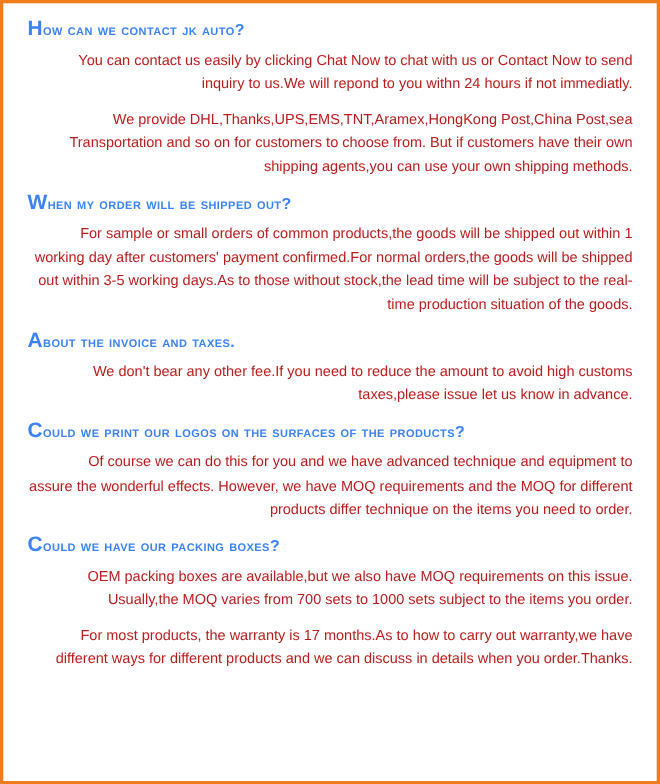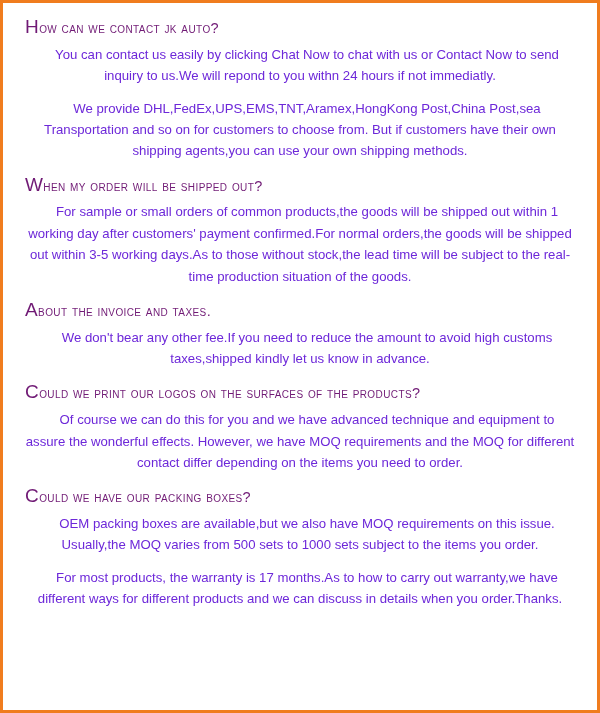--- a/index.html
+++ b/index.html
@@ -18,78 +18,78 @@
     width: 600px;
     height: 713px;
     border: 3px solid #f07c1e;
     background: #ffffff;
     padding: 10px 22px 0 22px;
   }
   .faq-block {
     margin: 0 0 4px 0;
   }
   .faq-question {
-    color: #701a75;
-    font-weight: normal;
+    color: #3b82f6;
+    font-weight: bold;
     font-size: 14.5px;
     letter-spacing: 0.4px;
     font-variant: small-caps;
     text-transform: none;
     margin: 0 0 5px 0;
     line-height: 1.25;
   }
   .faq-question .cap {
     font-size: 19px;
     font-variant: normal;
   }
   .faq-question .rest {
     font-variant: small-caps;
     text-transform: lowercase;
   }
   .faq-answer {
-    color: #6d28d9;
+    color: #b91c1c;
     font-size: 13.2px;
     line-height: 1.62;
     margin: 0 0 11px 0;
     text-indent: 14px;
-    text-align: center;
+    text-align: right;
   }
   .b1 { margin-top: 2px; }
 </style>
 </head>
 <body>
 
 <div class="page">
 
   <div class="faq-block b1">
     <p class="faq-question"><span class="cap">H</span><span class="rest">ow can we contact JK Auto?</span></p>
     <p class="faq-answer">You can contact us easily by clicking Chat Now to chat with us or Contact Now to send inquiry to us.We will repond to you withn 24 hours if not immediatly.</p>
   </div>
 
   <div class="faq-block">
-    <p class="faq-answer">We provide DHL,FedEx,UPS,EMS,TNT,Aramex,HongKong Post,China Post,sea Transportation and so on for customers to choose from. But if customers have their own shipping agents,you can use your own shipping methods.</p>
+    <p class="faq-answer">We provide DHL,Thanks,UPS,EMS,TNT,Aramex,HongKong Post,China Post,sea Transportation and so on for customers to choose from. But if customers have their own shipping agents,you can use your own shipping methods.</p>
   </div>
 
   <div class="faq-block">
     <p class="faq-question"><span class="cap">W</span><span class="rest">hen my order will be shipped out?</span></p>
     <p class="faq-answer">For sample or small orders of common products,the goods will be shipped out within 1 working day after customers' payment confirmed.For normal orders,the goods will be shipped out within 3-5 working days.As to those without stock,the lead time will be subject to the real-time production situation of the goods.</p>
   </div>
 
   <div class="faq-block">
     <p class="faq-question"><span class="cap">A</span><span class="rest">bout the invoice and taxes.</span></p>
-    <p class="faq-answer">We don't bear any other fee.If you need to reduce the amount to avoid high customs taxes,shipped kindly let us know in advance.</p>
+    <p class="faq-answer">We don't bear any other fee.If you need to reduce the amount to avoid high customs taxes,please issue let us know in advance.</p>
   </div>
 
   <div class="faq-block">
     <p class="faq-question"><span class="cap">C</span><span class="rest">ould we print our logos on the surfaces of the products?</span></p>
-    <p class="faq-answer">Of course we can do this for you and we have advanced technique and equipment to assure the wonderful effects. However, we have MOQ requirements and the MOQ for different contact differ depending on the items you need to order.</p>
+    <p class="faq-answer">Of course we can do this for you and we have advanced technique and equipment to assure the wonderful effects. However, we have MOQ requirements and the MOQ for different products differ technique on the items you need to order.</p>
   </div>
 
   <div class="faq-block">
     <p class="faq-question"><span class="cap">C</span><span class="rest">ould we have our packing boxes?</span></p>
-    <p class="faq-answer">OEM packing boxes are available,but we also have MOQ requirements on this issue. Usually,the MOQ varies from 500 sets to 1000 sets subject to the items you order.</p>
+    <p class="faq-answer">OEM packing boxes are available,but we also have MOQ requirements on this issue. Usually,the MOQ varies from 700 sets to 1000 sets subject to the items you order.</p>
   </div>
 
   <div class="faq-block">
     <p class="faq-answer">For most products, the warranty is 17 months.As to how to carry out warranty,we have different ways for different products and we can discuss in details when you order.Thanks.</p>
   </div>
 
 </div>
 
 </body></html>

